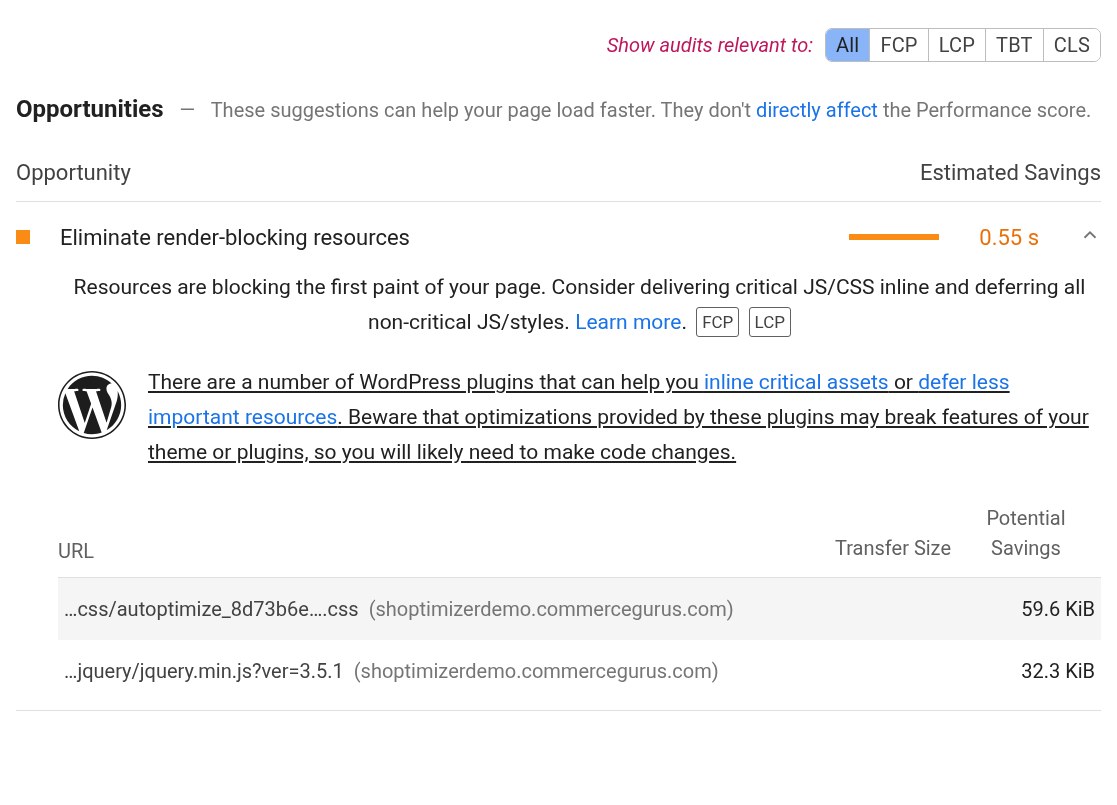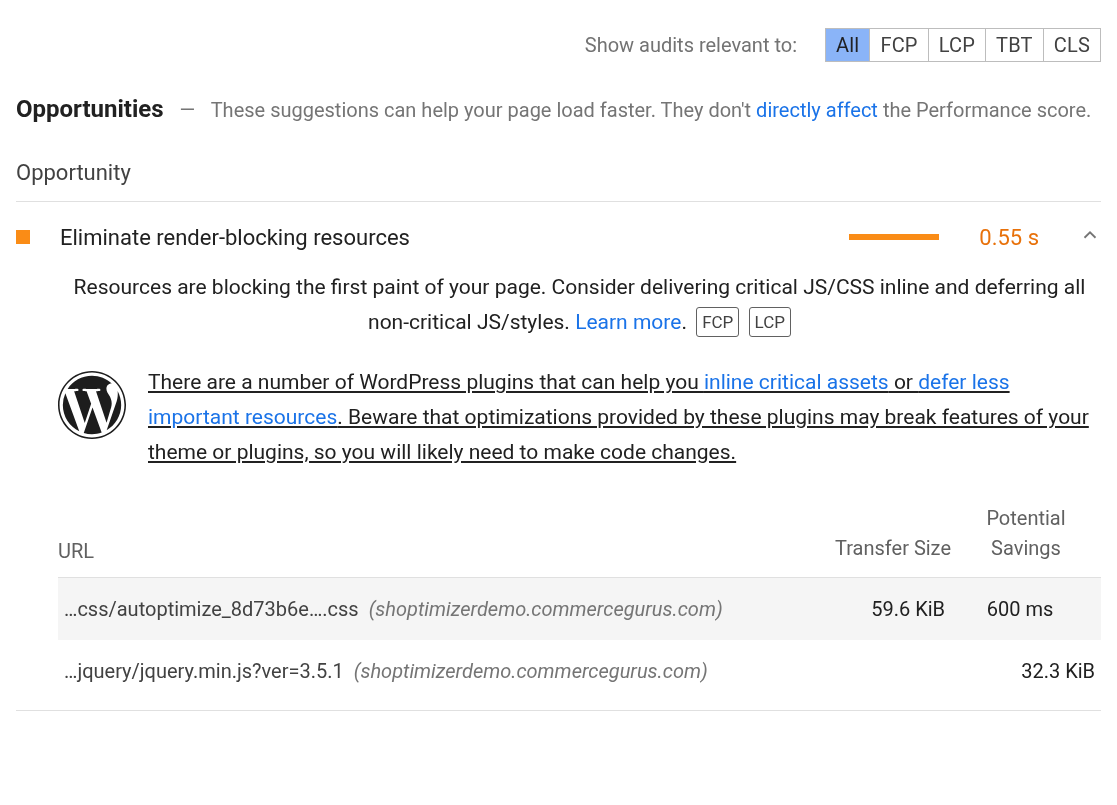--- a/index.html
+++ b/index.html
@@ -8,22 +8,22 @@
     font-family: Roboto, "Helvetica Neue", Arial, sans-serif;
     color: #212121;
     background: #fff;
   }
   .container { width: 1117px; padding: 24px 16px 24px 16px; }
 
   .filter-row {
     display: flex; align-items: center; justify-content: flex-end;
     gap: 8px; margin-bottom: 26px; margin-top: 4px;
   }
-  .filter-label { font-size: 20px; color: #737373; margin-right: 20px; }
-  .filter-group { display: flex; border: 1px solid #bdbdbd; border-radius: 0; overflow: hidden; }
+  .filter-label { font-size: 20px; color: #be185d; margin-right: 4px; font-style: italic; }
+  .filter-group { display: flex; border: 1px solid #bdbdbd; border-radius: 7px; overflow: hidden; }
   .filter-btn {
     font-size: 20px; padding: 4px 10px; background: #fff; border: none;
     border-right: 1px solid #bdbdbd; color: #424242; cursor: pointer;
     font-family: inherit; letter-spacing: 0.2px;
   }
   .filter-btn:last-child { border-right: none; }
   .filter-btn.active { background: #8ab4f8; color: #202124; }
 
   .section-intro { font-size: 20px; line-height: 1.75; margin-bottom: 30px; }
   .section-title { font-size: 24px; font-weight: 700; color: #212121; }
@@ -74,21 +74,21 @@
   .col-size { width: 150px; text-align: right; line-height: 1.5; }
   .col-sav  { width: 150px; text-align: center; line-height: 1.5; }
 
   .res-row {
     display: flex; align-items: center; font-size: 20px;
     padding: 16px 6px; color: #212121;
   }
   .res-row:nth-child(odd) { background: #f5f5f5; }
   .res-row .col-url { display: flex; gap: 10px; align-items: baseline; flex-wrap: nowrap; overflow: hidden; }
   .res-path { color: #424242; white-space: nowrap; }
-  .res-host { color: #757575; white-space: nowrap; font-style: italic; }
+  .res-host { color: #757575; white-space: nowrap; }
 </style>
 </head>
 <body>
 
 <div class="container">
 
   <div class="filter-row">
     <span class="filter-label">Show audits relevant to:</span>
     <div class="filter-group">
       <button class="filter-btn active">All</button>
@@ -100,20 +100,21 @@
   </div>
 
   <div class="section-intro">
     <span class="section-title">Opportunities</span>
     &nbsp;<span class="section-dash">—</span>&nbsp;
     <span class="section-desc">These suggestions can help your page load faster. They don't </span><a href="#" class="link">directly affect</a><span class="section-desc"> the Performance score.</span>
   </div>
 
   <div class="table-head">
     <span>Opportunity</span>
+    <span>Estimated Savings</span>
   </div>
 
   <div class="audit">
     <div class="audit-header">
       <div class="sq-orange"></div>
       <div class="audit-title">Eliminate render-blocking resources</div>
       <div class="gauge-bar"></div>
       <div class="savings-value">0.55 s</div>
       <div class="chevron">
         <svg viewBox="0 0 24 24" fill="none" stroke="currentColor" stroke-width="2">
@@ -150,21 +151,20 @@
           <div class="col-size">Transfer Size</div>
           <div class="col-sav">Potential Savings</div>
         </div>
         <div>
           <div class="res-row">
             <div class="col-url">
               <span class="res-path">…css/autoptimize_8d73b6e….css</span>
               <span class="res-host">(shoptimizerdemo.commercegurus.com)</span>
             </div>
             <div class="col-size">59.6 KiB</div>
-            <div class="col-sav">600 ms</div>
           </div>
           <div class="res-row">
             <div class="col-url">
               <span class="res-path">…jquery/jquery.min.js?ver=3.5.1</span>
               <span class="res-host">(shoptimizerdemo.commercegurus.com)</span>
             </div>
             <div class="col-size">32.3 KiB</div>
           </div>
         </div>
       </div>

